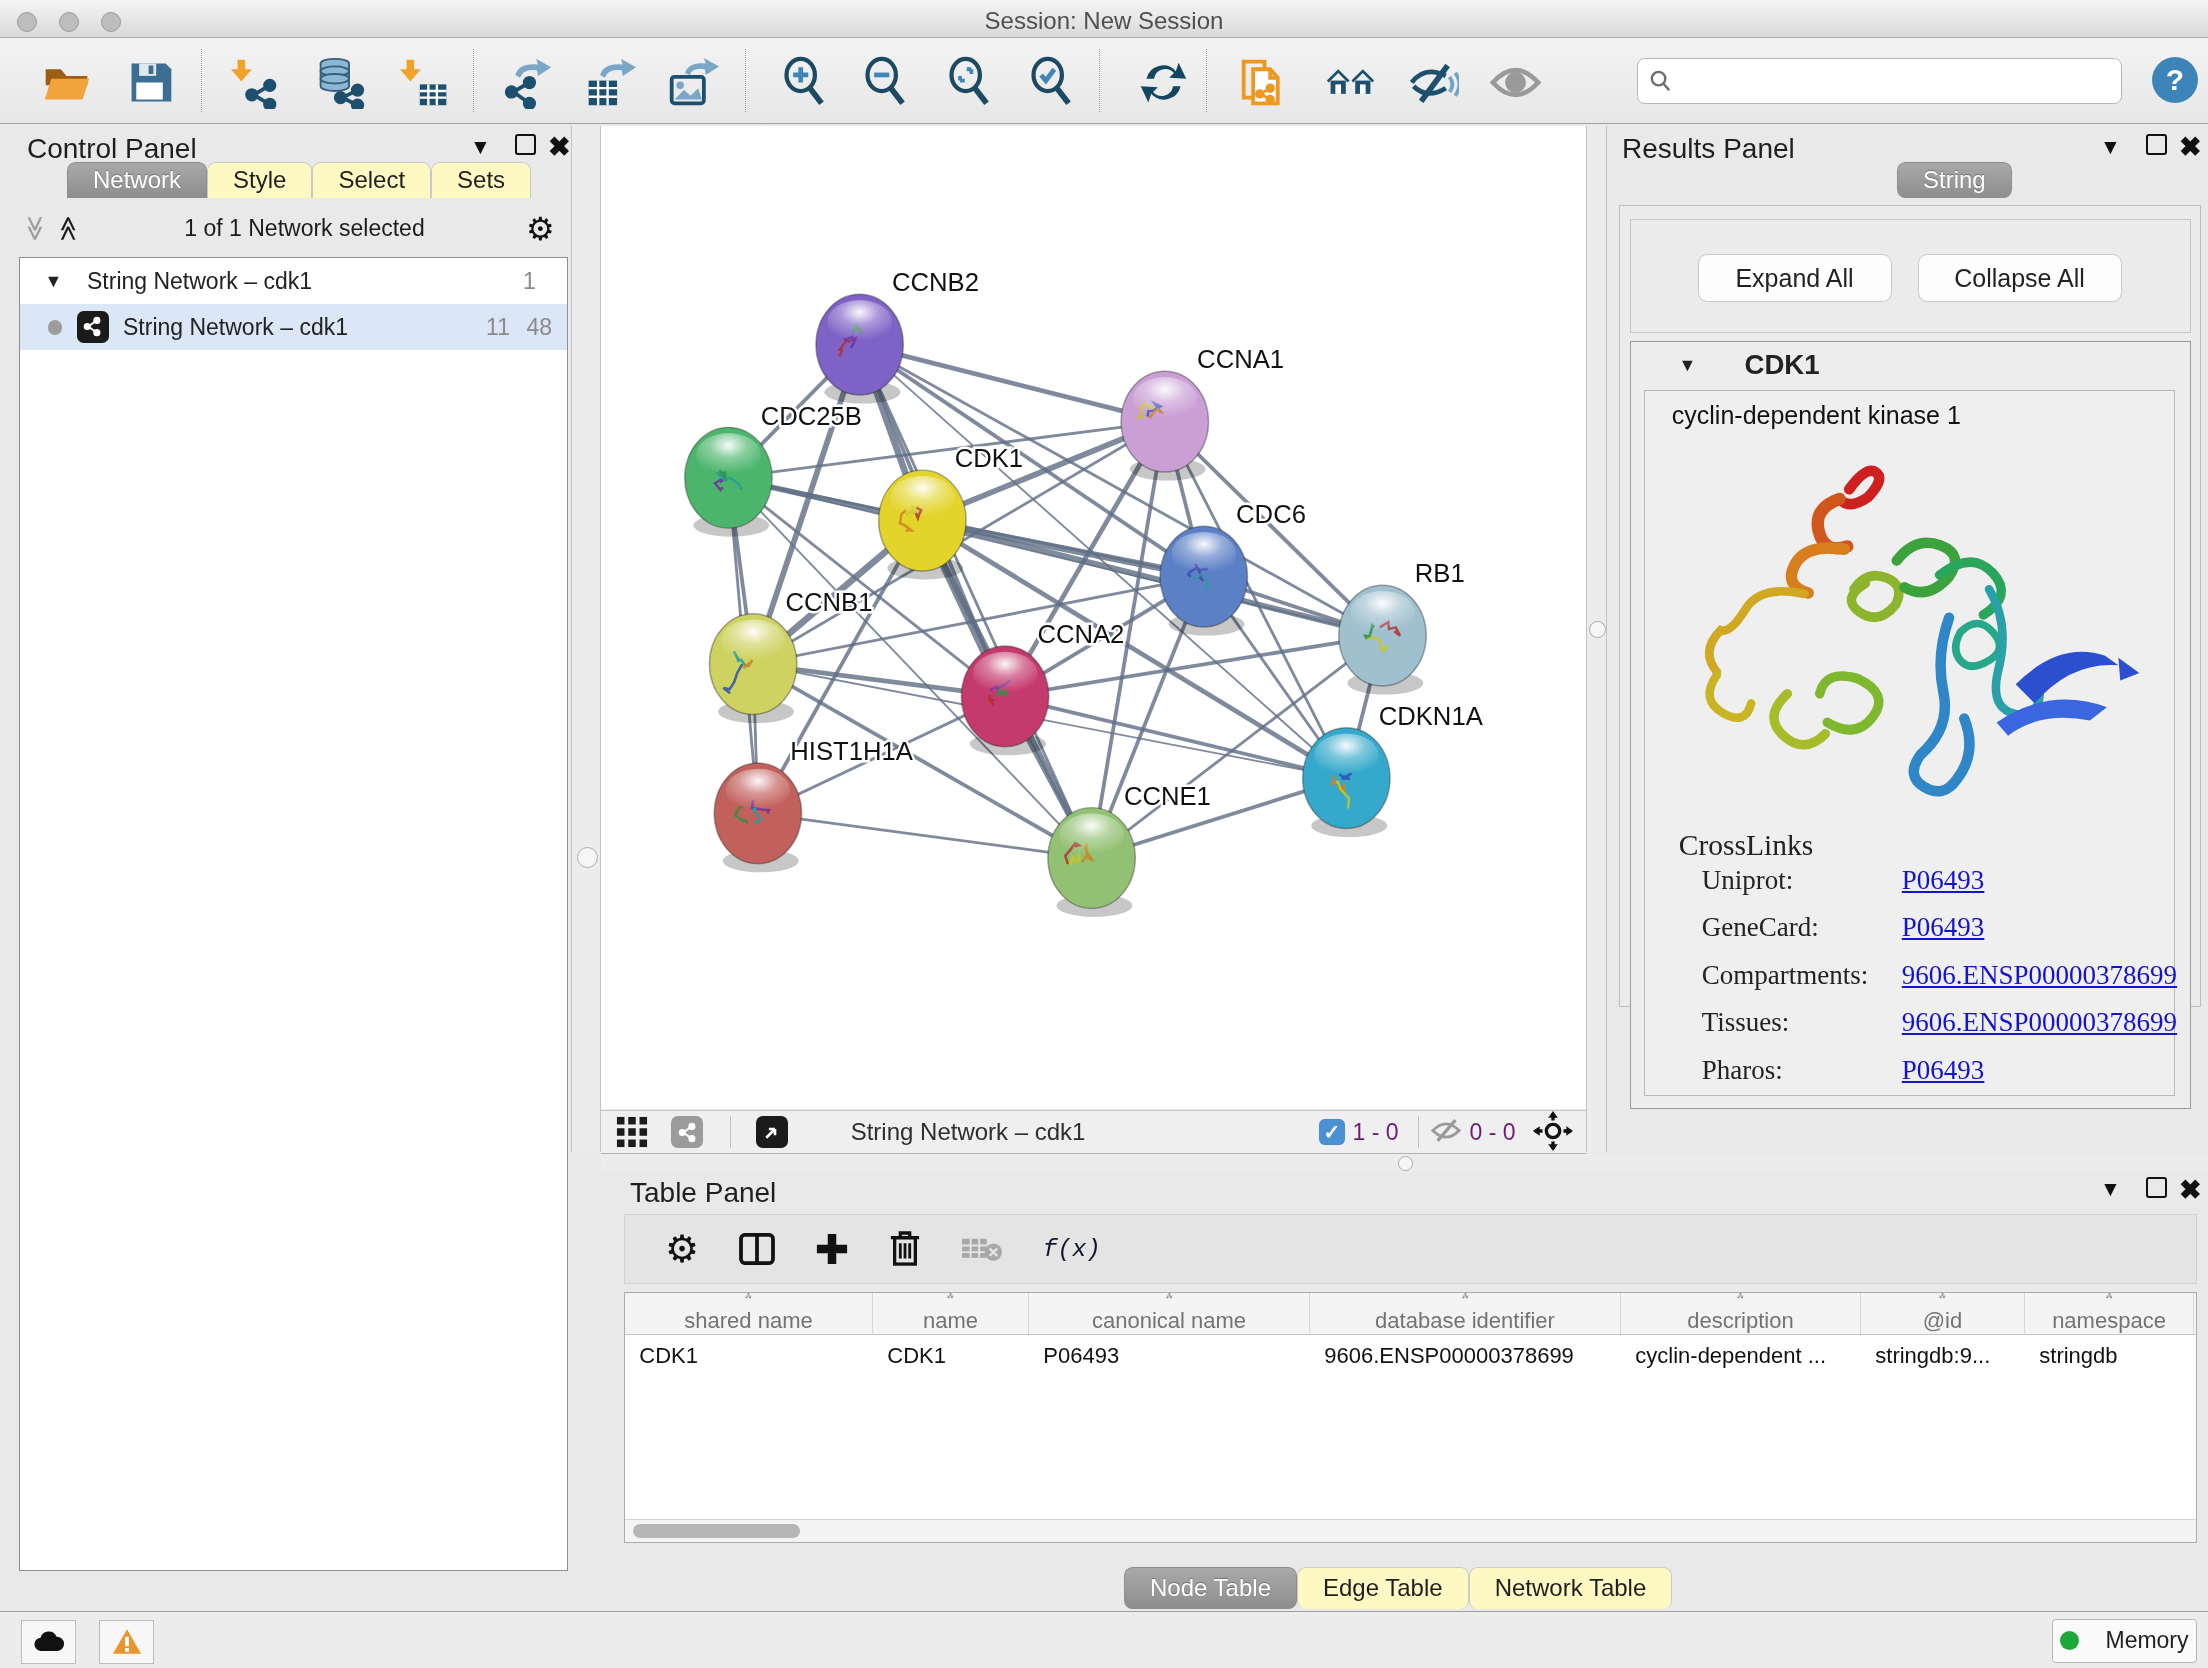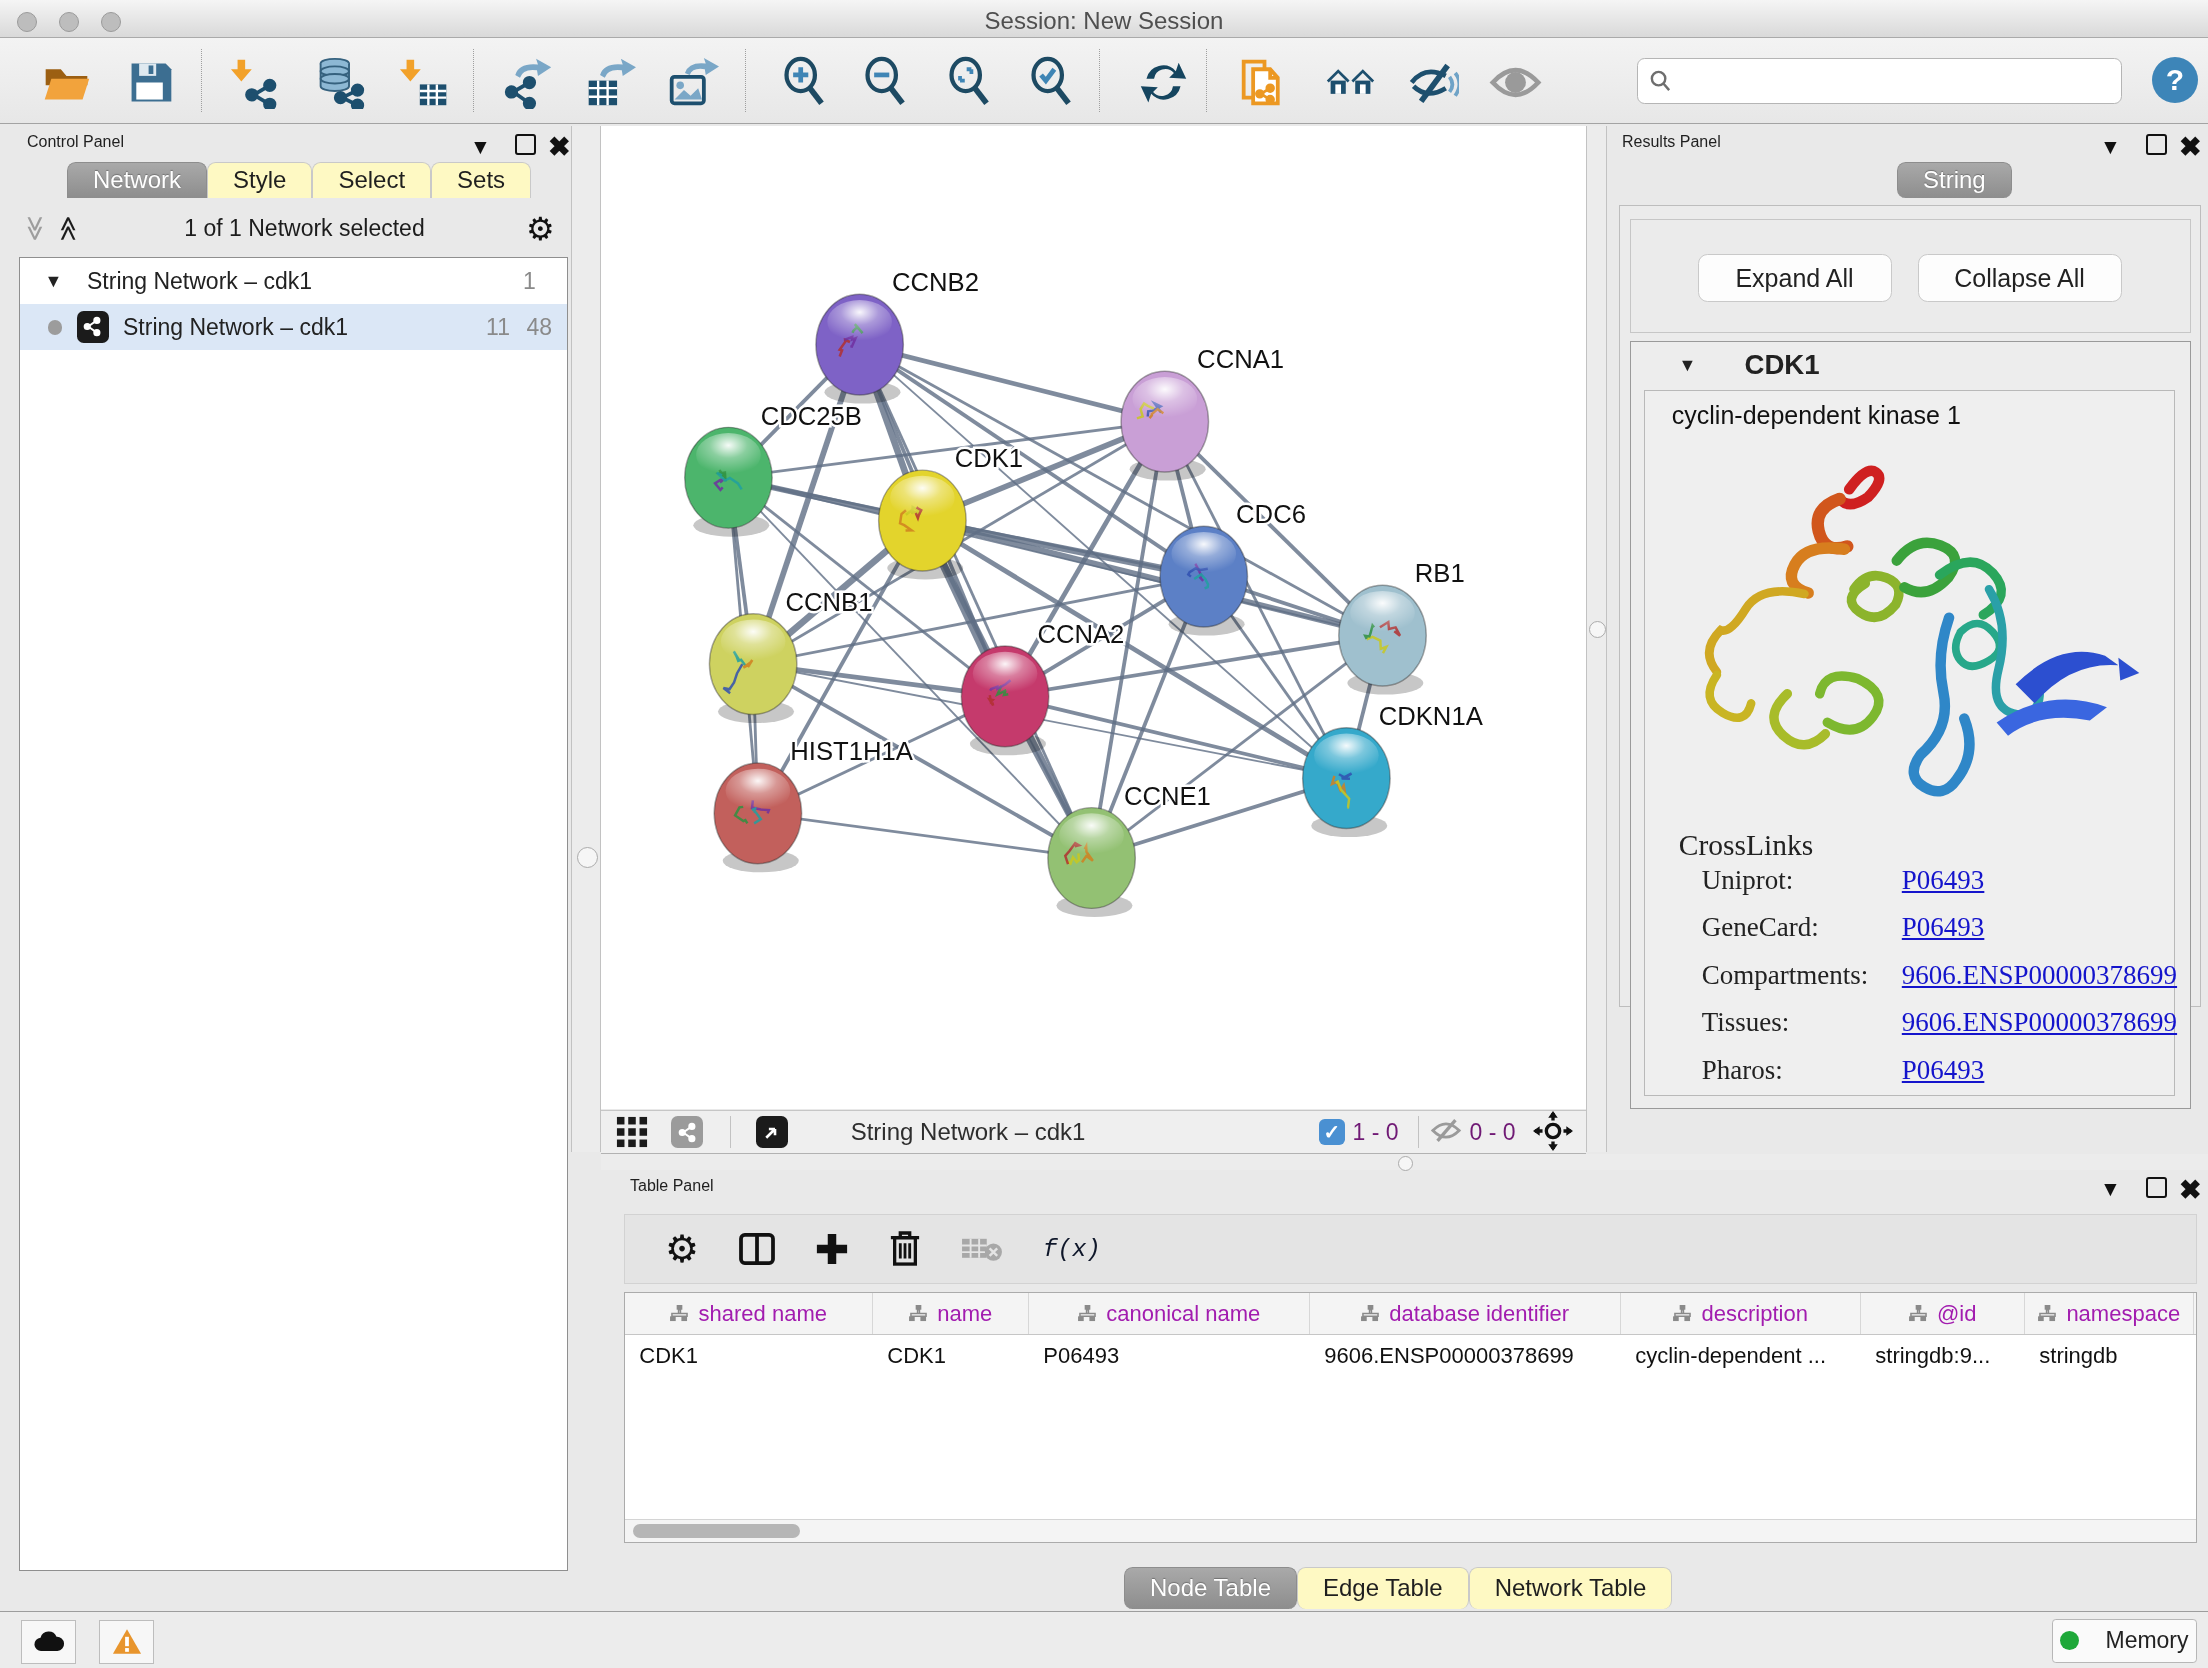--- a/index.html
+++ b/index.html
@@ -22,21 +22,21 @@
   .tb-ico{position:absolute;top:18px;width:53px;height:53px;cursor:pointer;}
   .tb-sep{position:absolute;top:11.4px;width:0;height:63px;border-left:1.9px dotted #9f9f9f;}
   #search-box{position:absolute;left:1637px;top:20px;width:485px;height:46px;background:#fff;
     border:1.9px solid #b5b5b5;border-radius:7.6px;display:flex;align-items:center;padding:0 9.5px;}
   #search-box input{border:none;outline:none;font-size:23px;flex:1;margin-left:7.6px;
     font-family:"Liberation Sans",sans-serif;background:transparent;}
   #help-btn{position:absolute;left:2152px;top:19px;width:46px;height:46px;border-radius:50%;
     background:#3d85b8;color:#fff;font-size:30px;font-weight:bold;text-align:center;line-height:46px;}
 
   
-  .panel-title{font-size:16px;color:#1f1f1f;}
+  .panel-title{font-size:28px;color:#1f1f1f;}
   .ph-ctl{position:absolute;font-size:21px;color:#111;cursor:pointer;}
   .float-box{width:21px;height:21px;border:2.9px solid #111;border-radius:2.9px;}
 
   
   #cp-title{left:27px;top:133px;}
   .cp-tab,.bt-tab{display:inline-block;height:36px;line-height:34px;padding:0 25px;
     font-size:24px;background:#fef9c3;color:#1f1f1f;border:1px solid #c9c9c9;
     border-bottom:none;border-radius:8.6px 8.6px 0 0;cursor:pointer;}
   .cp-tab.sel,.bt-tab.sel{background:linear-gradient(#a9a9a9,#8d8d8d);color:#fff;
     text-shadow:0 -1px 1px rgba(0,0,0,.3);border-color:#8d8d8d;}
@@ -86,22 +86,22 @@
 
   
   #tp-title{left:630px;top:1177px;}
   #tp-toolbar{left:624px;top:1214px;width:1573px;height:70px;background:#e4e4e4;
     border:1px solid #d2d2d2;display:flex;align-items:center;}
   .tp-ico{margin-left:40px;cursor:pointer;display:inline-flex;align-items:center;}
   #fx-label{font-family:Liberation Mono, monospace;font-style:italic;font-size:24px;color:#0f172a;}
   #node-table{left:624px;top:1292px;width:1573px;height:251px;background:#fff;
     border:1px solid #ababab;overflow:hidden;}
   #nt-header{display:flex;height:42px;background:#f4f4f4;border-bottom:1px solid #c6c6c6;}
-  .th{display:flex;align-items:center;justify-content:center;font-size:22px;color:#a21caf;
-    border-right:1px solid #d7d7d7;gap:9.5px;overflow:hidden;white-space:nowrap;}
+  .th{display:flex;align-items:center;justify-content:center;font-size:22px;color:#737373;
+    border-right:1px solid #d7d7d7;gap:9.5px;overflow:hidden;white-space:nowrap;flex-direction:column;}
   .tr{display:flex;height:40px;}
   .td{font-size:22px;color:#111;padding:7.6px 0 0 14.3px;overflow:hidden;white-space:nowrap;}
   #tbl-scroll{position:absolute;left:0;right:0;bottom:0;height:23px;background:#f4f4f4;
     border-top:1px solid #d4d4d4;}
   #tbl-thumb{position:absolute;left:7.6px;top:3.8px;width:167px;height:14.3px;background:#b6b6b6;border-radius:7.6px;}
   #bt-tabs{left:1124px;top:1567px;}
   .bt-tab{height:42px;line-height:40px;border-radius:8.6px;}
   .bt-tab.sel{border-radius:8.6px;}
 
   

